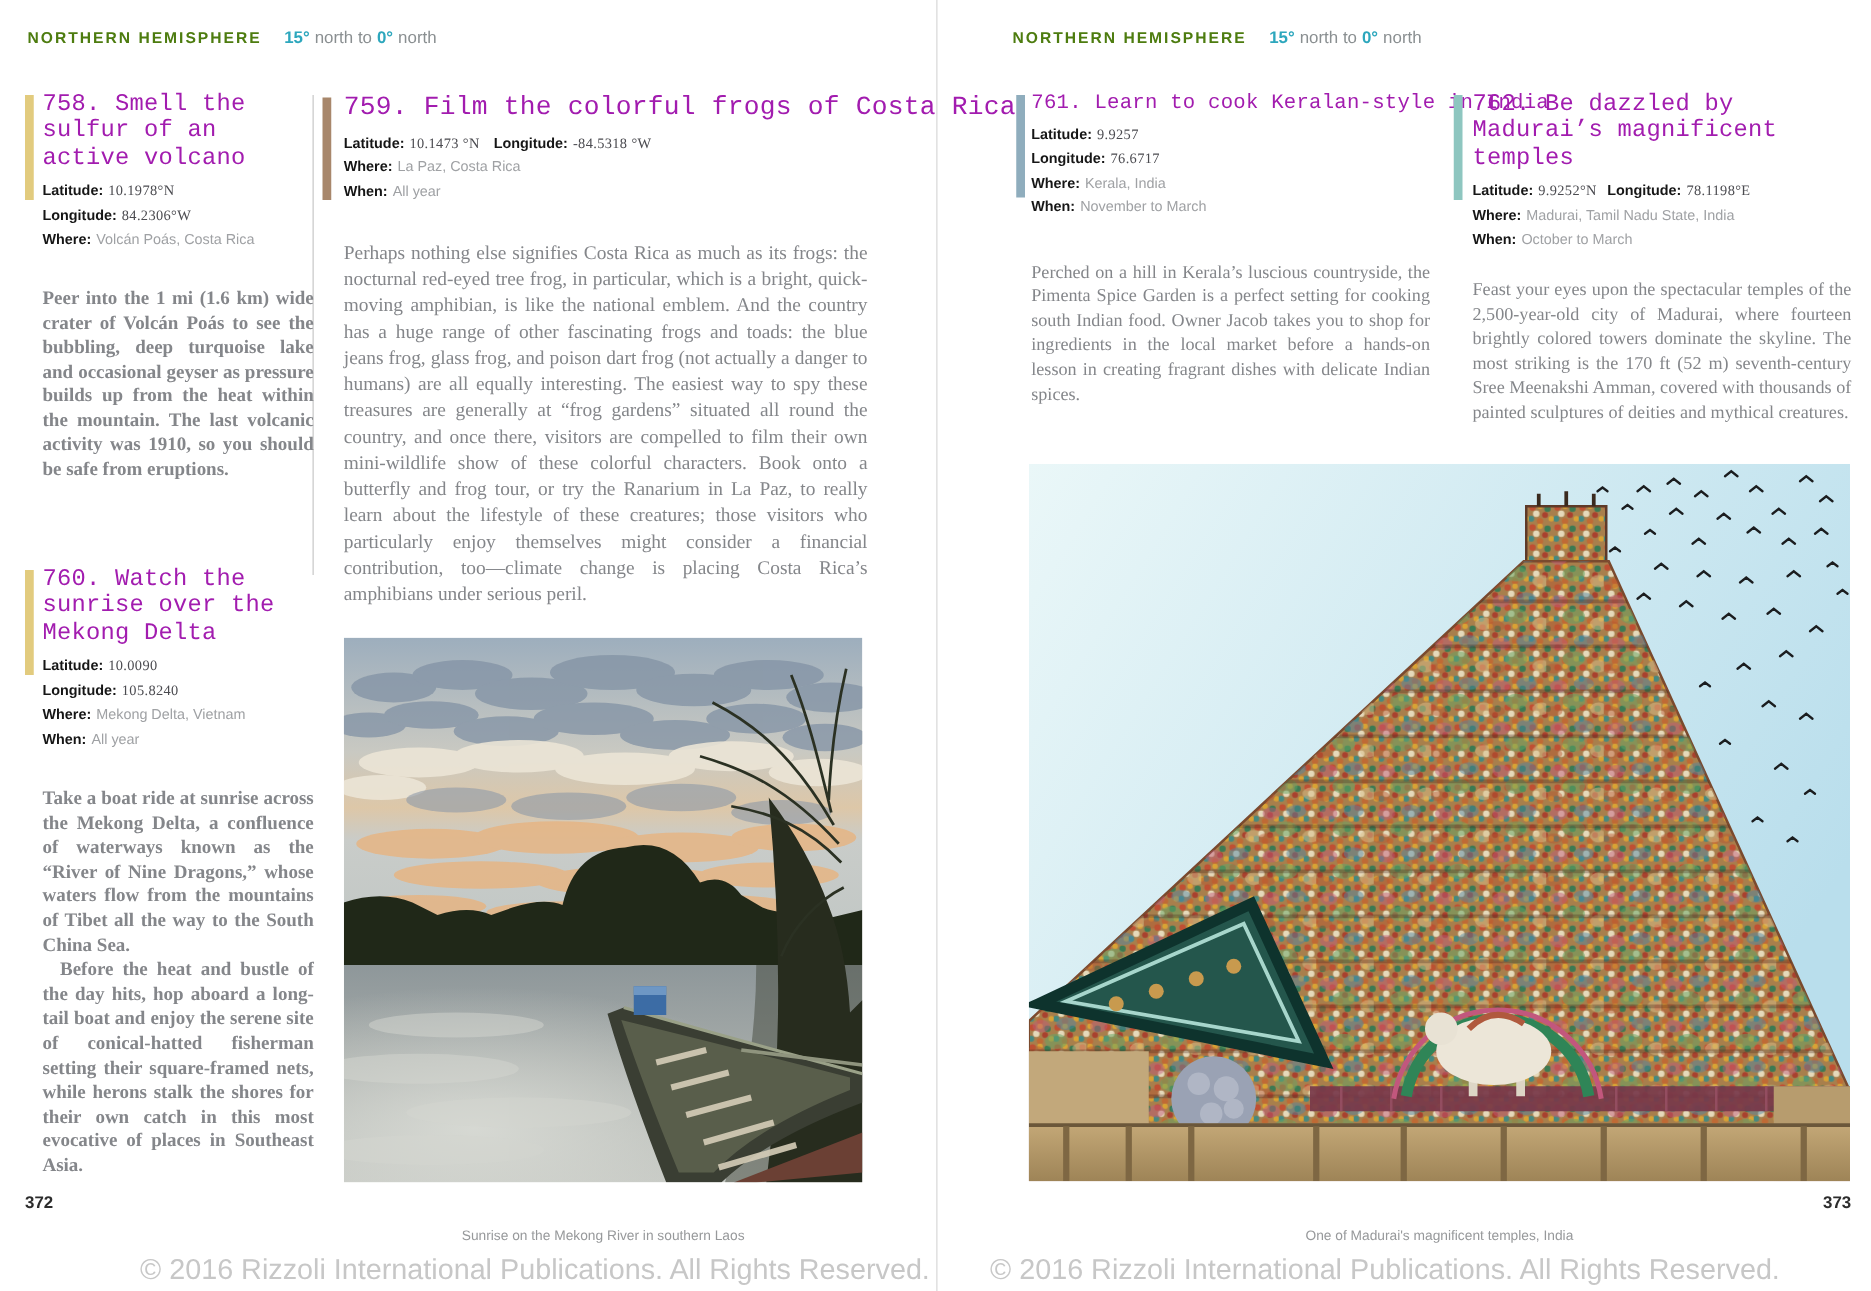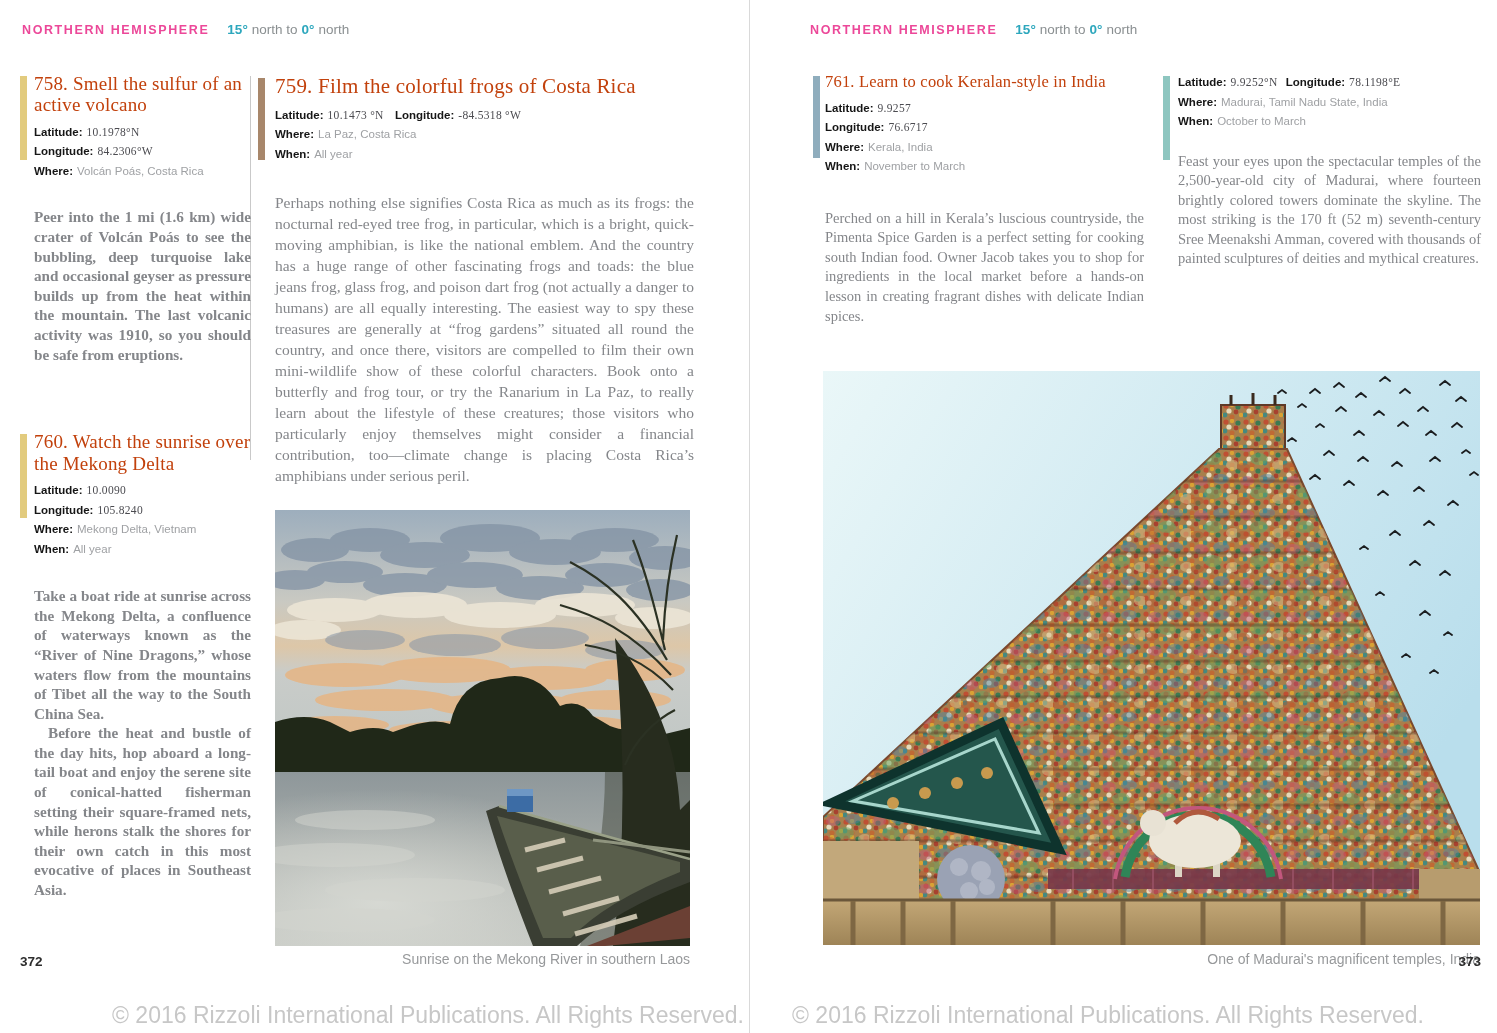--- a/index.html
+++ b/index.html
@@ -3,34 +3,34 @@
 <meta charset="utf-8">
 <style>
   html,body{margin:0;padding:0;background:#ffffff;}
   .sheet{position:relative;width:1497px;height:1033px;background:#fff;overflow:hidden;
          font-family:"Liberation Sans",sans-serif;}
   .gutter{position:absolute;left:749px;top:0;width:1px;height:1033px;background:#d9d9d9;}
   .coldiv{position:absolute;left:250px;top:76px;width:1px;height:384px;background:#c9c9c9;}
 
   
   .hdr{position:absolute;top:22px;display:flex;align-items:baseline;gap:18px;}
-  .hdr .ttl{font-size:12.5px;font-weight:bold;letter-spacing:1.6px;color:#ec4899;}
+  .hdr .ttl{font-size:12.5px;font-weight:bold;letter-spacing:1.6px;color:#4d7c0f;}
   .hdr .rng{font-size:13.5px;color:#8a8f91;}
   .hdr .deg{color:#2da7bd;font-weight:bold;}
   .hdr .rng span{margin-right:4px;}
 
   
   .entry{position:relative;}
   .bar{position:absolute;left:0;top:3px;width:7px;}
   .b758{background:#e2cb7e;height:84px;}
   .b759{background:#a8876b;height:82px;}
   .b760{background:#e2cb7e;height:84px;}
   .b761{background:#8fadbd;height:82px;}
   .b762{background:#8ec6c0;height:84px;}
-  .etitle{font-family:Liberation Serif, serif;color:#c2410c;letter-spacing:.2px;line-height:1.13;margin:0 0 7px 0;font-weight:500;}
+  .etitle{font-family:Liberation Mono, monospace;color:#a21caf;letter-spacing:.2px;line-height:1.13;margin:0 0 7px 0;font-weight:500;}
   .t2{font-size:19px;}
   .t759{font-size:21px;white-space:nowrap;}
   .t761{font-size:16.5px;white-space:nowrap;}
   .meta{line-height:19.5px;font-size:11.5px;}
   .mlab{font-weight:bold;color:#161616;margin-right:4px;}
   .mgeo{font-family:"Liberation Serif",serif;color:#4b4b50;letter-spacing:.3px;}
   .mval{color:#9fa1a4;}
   .pad758{padding-left:14px;}
   .pad759{padding-left:17px;}
   .pad761{padding-left:12px;}
@@ -45,21 +45,21 @@
   
   .lcol1{position:absolute;left:20px;top:73px;width:231px;}
   .lcol2{position:absolute;left:258px;top:75px;width:436px;}
   .rcol1{position:absolute;left:813px;top:73px;width:331px;}
   .rcol2{position:absolute;left:1163px;top:73px;width:318px;}
 
   .photo{position:absolute;overflow:hidden;}
   .photo svg{display:block;width:100%;height:100%;}
   .ph1{left:275px;top:510px;width:415px;height:436px;}
   .ph2{left:823px;top:371px;width:657px;height:574px;}
-  .caption{position:absolute;font-size:14px;color:#97999b;text-align:right;}
+  .caption{position:absolute;font-size:11px;color:#97999b;text-align:center;margin-top:32px;}
   .cap1{left:275px;top:951px;width:415px;}
   .cap2{left:823px;top:951px;width:657px;}
 
   .pageno{position:absolute;top:954px;font-size:13.5px;font-weight:bold;color:#2d2d2d;}
   .pnL{left:20px;}
   .pnR{right:16px;}
   .copyright{position:absolute;top:1002px;font-size:23px;color:#c7c7c7;white-space:nowrap;}
   .cpL{left:112px;}
   .cpR{left:792px;}
 </style>
@@ -145,20 +145,21 @@
         </div>
         <p class="body br" style="margin:32px 0 0 0;">Perched on a hill in Kerala’s luscious countryside, the Pimenta Spice Garden is a perfect setting for cooking south Indian food. Owner Jacob takes you to shop for ingredients in the local market before a hands-on lesson in creating fragrant dishes with delicate Indian spices.</p>
       </div>
     </div>
   </div>
 
   <div class="rcol2">
     <div class="entry">
       <div class="bar b762"></div>
       <div class="pad762">
+        <h3 class="etitle t2">762. Be dazzled by Madurai’s magnificent temples</h3>
         <div class="meta">
           <div>
             <span class="mlab">Latitude:</span><span class="mgeo">9.9252°N</span>
             <span class="mlab" style="margin-left:5px;">Longitude:</span><span class="mgeo">78.1198°E</span>
           </div>
           <div><span class="mlab">Where:</span><span class="mval">Madurai, Tamil Nadu State, India</span></div>
           <div><span class="mlab">When:</span><span class="mval">October to March</span></div>
         </div>
         <p class="body br" style="margin:20px 0 0 0;">Feast your eyes upon the spectacular temples of the 2,500-year-old city of Madurai, where fourteen brightly colored towers dominate the skyline. The most striking is the 170 ft (52 m) seventh-century Sree Meenakshi Amman, covered with thousands of painted sculptures of deities and mythical creatures.</p>
       </div>

